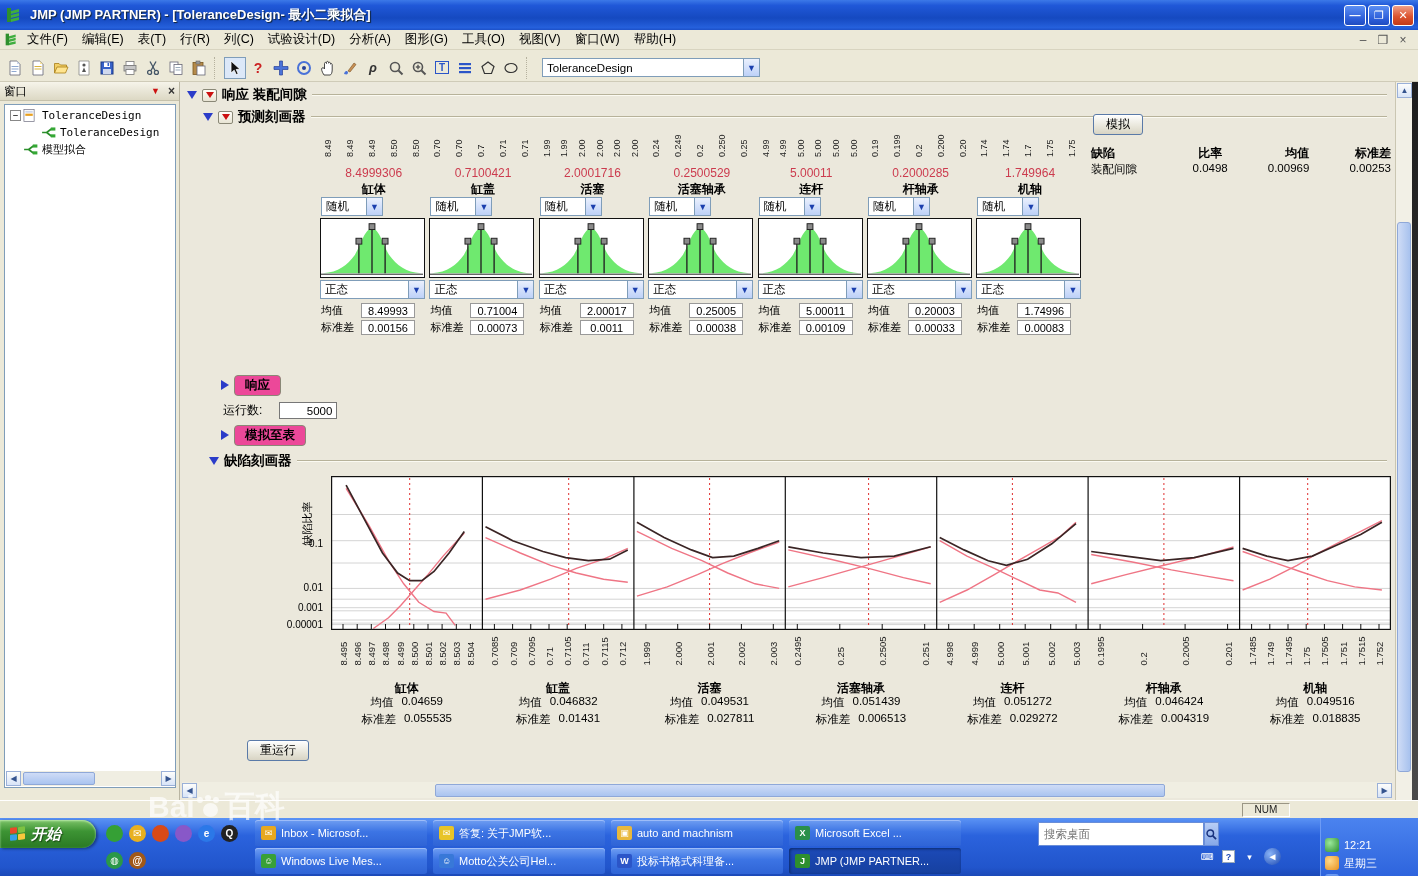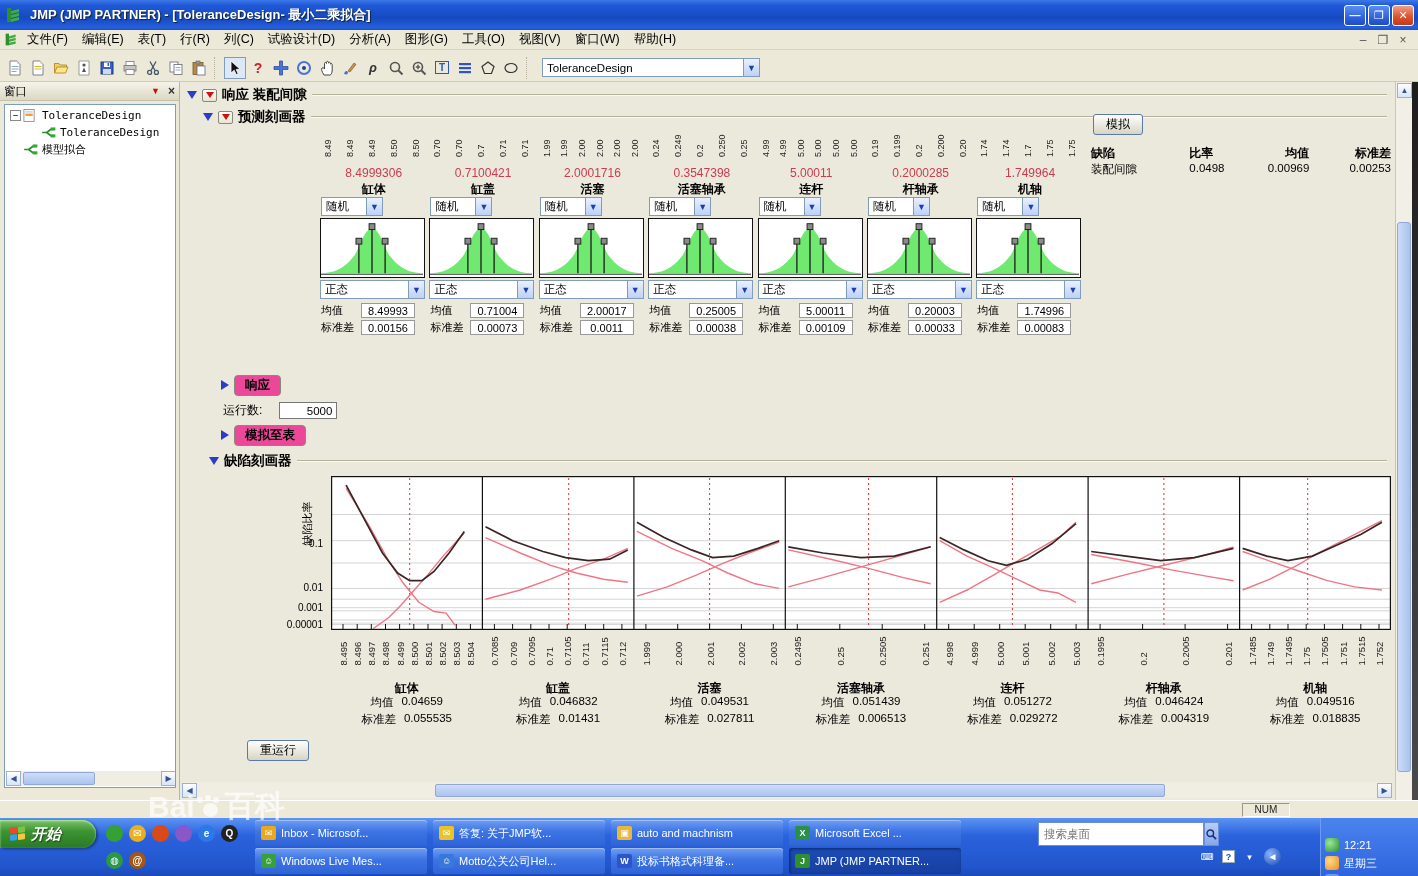--- a/index.html
+++ b/index.html
@@ -83,21 +83,21 @@
   .frow{display:flex;align-items:center;gap:4px;font-size:11px;height:17px;padding-left:2px;}
   .fld{background:#fff;border:1px solid #999;height:15px;width:54px;display:flex;align-items:center;justify-content:center;font-size:11px;}
   .frow .lbl{width:36px;}
   
   .simblk{position:absolute;left:910px;top:32px;width:300px;}
   .xp-btn{border:1px solid #5a7aa8;border-radius:3px;background:linear-gradient(180deg,#fefefe,#e8e6da 60%,#d8d4c4);
     font-size:12px;padding:1px 12px;box-shadow:inset 0 1px 0 #fff;}
   .dtab{margin-top:10px;font-size:11.5px;}
   .dtab .hd{font-weight:bold;font-size:12px;}
   .dtab .r{display:flex;gap:35px;}
-  .dtab .c0{width:76px;}.dtab .c1{width:50px;text-align:left;}.dtab .c2{width:52px;text-align:right;}.dtab .c3{width:56px;text-align:right;}
+  .dtab .c0{width:76px;}.dtab .c1{width:50px;text-align:center;}.dtab .c2{width:52px;text-align:right;}.dtab .c3{width:56px;text-align:right;}
   
   .runsrow{position:absolute;display:flex;align-items:center;gap:6px;font-size:12px;}
   .runsfld{width:58px;height:17px;border:1px solid #777;background:#fff;text-align:right;font-size:11.5px;padding:0 4px;
     font-family:"Liberation Sans","DejaVu Sans",sans-serif;}
   
   .dpwrap{position:absolute;left:0;top:394px;width:1212px;}
   .dp-yaxis{position:absolute;left:0;top:0;width:148px;height:154px;}
   .dp-ylabel{position:absolute;left:104px;top:40px;transform:rotate(-90deg);transform-origin:center;font-size:11px;}
   .dp-ytick{position:absolute;right:6px;font-size:10px;white-space:nowrap;}
   .dp-plot{position:absolute;left:150px;top:0;}
@@ -539,21 +539,21 @@
             </div>
           </div>
           <div class="fcol">
             <div class="tkrow">
               <span class="rtick" style="left: -8px;">0.24</span>
               <span class="rtick" style="left: 14px;">0.249</span>
               <span class="rtick" style="left: 36px;">0.2</span>
               <span class="rtick" style="left: 58px;">0.250</span>
               <span class="rtick" style="left: 80px;">0.25</span>
             </div>
-            <div class="curval">0.3547398</div>
+            <div class="curval">0.2500529</div>
             <div class="fname">活塞轴承</div>
             <div class="combo fcombo1">
               <span class="cv">随机</span>
               <span class="ca">▼</span>
             </div>
             <div class="histbox">
               <svg viewBox="0 0 105 57" width="102" height="57">
                 <path d="M2 55 C18 54 27 47 35 36 C41 26 45 9 52.5 9 C60 9 64 26 70 36 C78 47 87 54 103 55 L103 55 L2 55 Z" fill="#6fe96f"></path>
                 <line x1="39" y1="22" x2="39" y2="55" stroke="#222" stroke-width="1.4"></line>
                 <line x1="52.5" y1="7" x2="52.5" y2="55" stroke="#222" stroke-width="1.4"></line>

